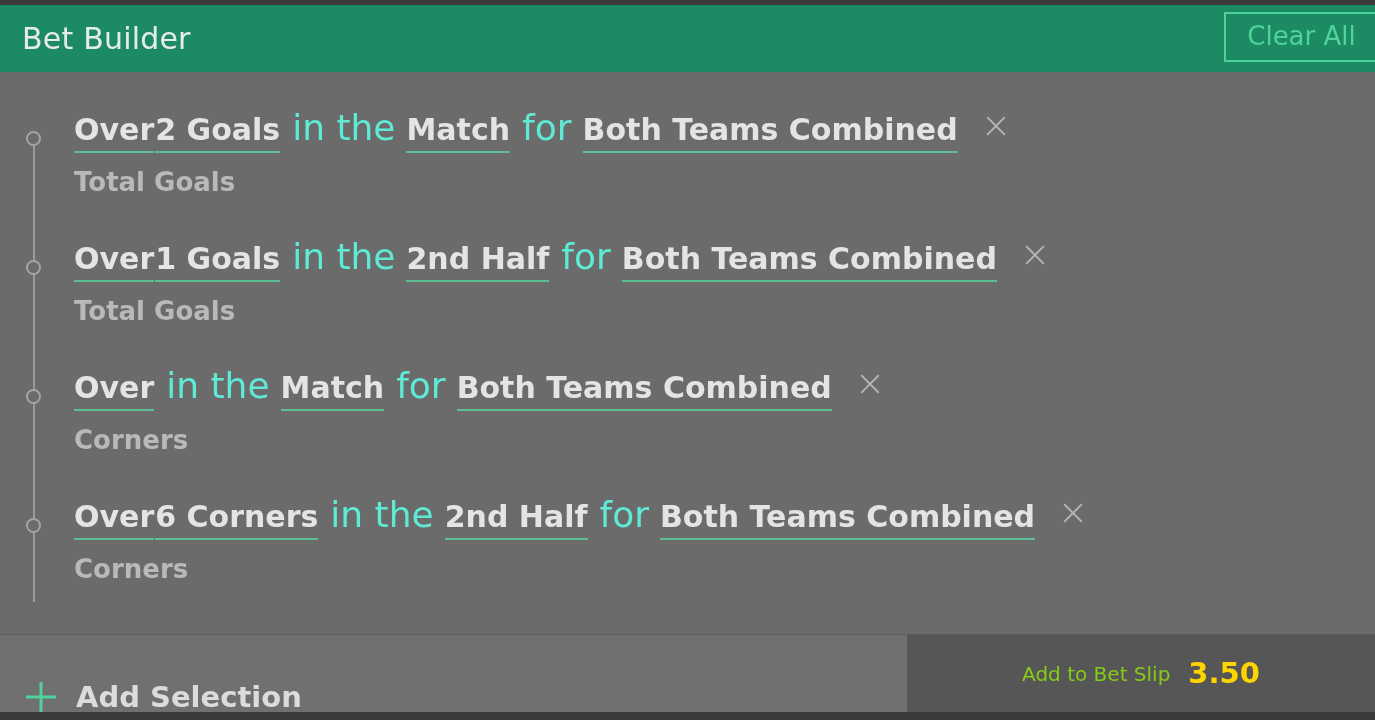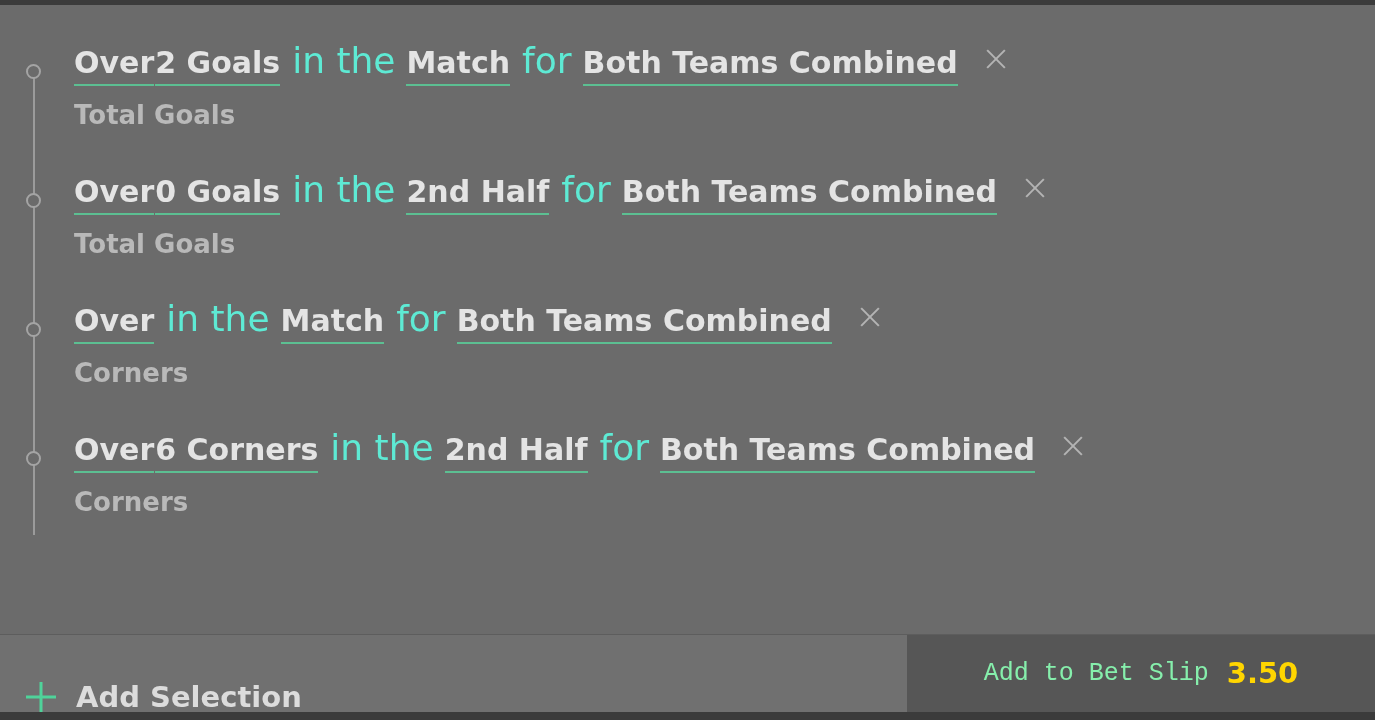--- a/index.html
+++ b/index.html
@@ -220,24 +220,23 @@
     flex: 1 1 auto;
     background: #565656;
     display: flex;
     align-items: center;
     justify-content: center;
     gap: 18px;
     cursor: pointer;
   }
 
   .bet-slip-label {
-    font-size: 25px;
-    color: #86efac;
-    line-height: 1;
-    font-family: Liberation Mono, monospace;
+    font-size: 20px;
+    color: #84cc16;
+    line-height: 1;
   }
 
   .bet-slip-odds {
     font-size: 29px;
     color: #ffd500;
     font-weight: 700;
     line-height: 1;
   }
 
   
@@ -247,20 +246,24 @@
     flex: 0 0 auto;
   }
 </style>
 </head>
 <body>
 
 <div class="app">
 
   <div class="top-strip"></div>
 
+  <div class="header">
+    <div class="header-title">Bet Builder</div>
+    <button class="clear-all-btn">Clear All</button>
+  </div>
 
   <div class="body-area">
     <div class="selections">
       <div class="spine"></div>
       <div id="rows-container">
           <div class="selection-row">
             <div class="node"></div>
             <div class="sel-line">
               <span class="token">Over</span>
               <span class="token">2 Goals</span>
@@ -269,21 +272,21 @@
               <span class="connector">for</span>
               <span class="token">Both Teams Combined</span>
               <span class="remove-icon"></span>
             </div>
             <div class="sel-sub">Total Goals</div>
           </div>
           <div class="selection-row">
             <div class="node"></div>
             <div class="sel-line">
               <span class="token">Over</span>
-              <span class="token">0 Goals</span>
+              <span class="token">1 Goals</span>
               <span class="connector">in the</span>
               <span class="token">2nd Half</span>
               <span class="connector">for</span>
               <span class="token">Both Teams Combined</span>
               <span class="remove-icon"></span>
             </div>
             <div class="sel-sub">Total Goals</div>
           </div>
           <div class="selection-row">
             <div class="node"></div>

